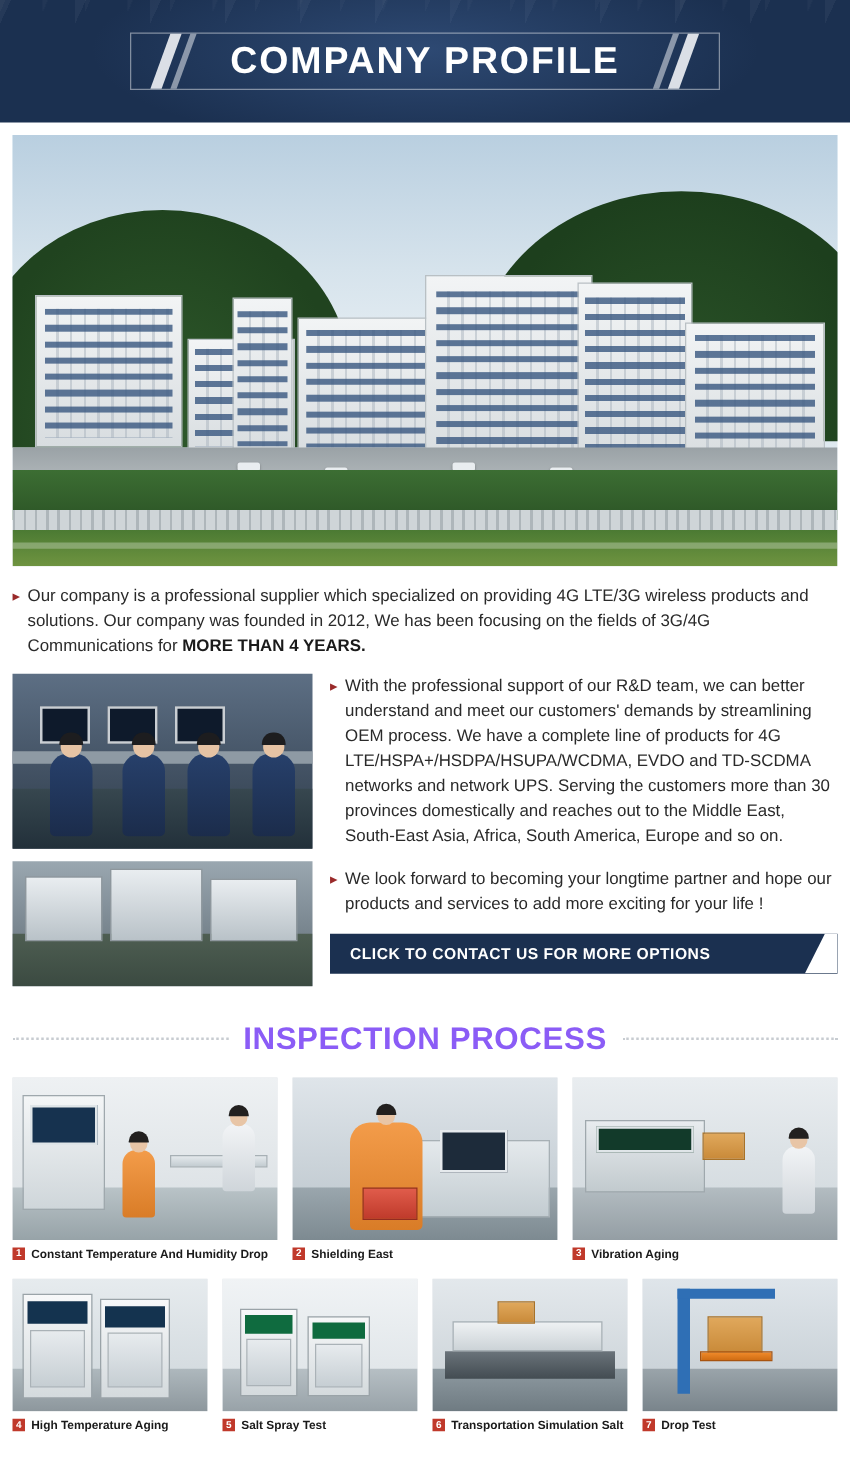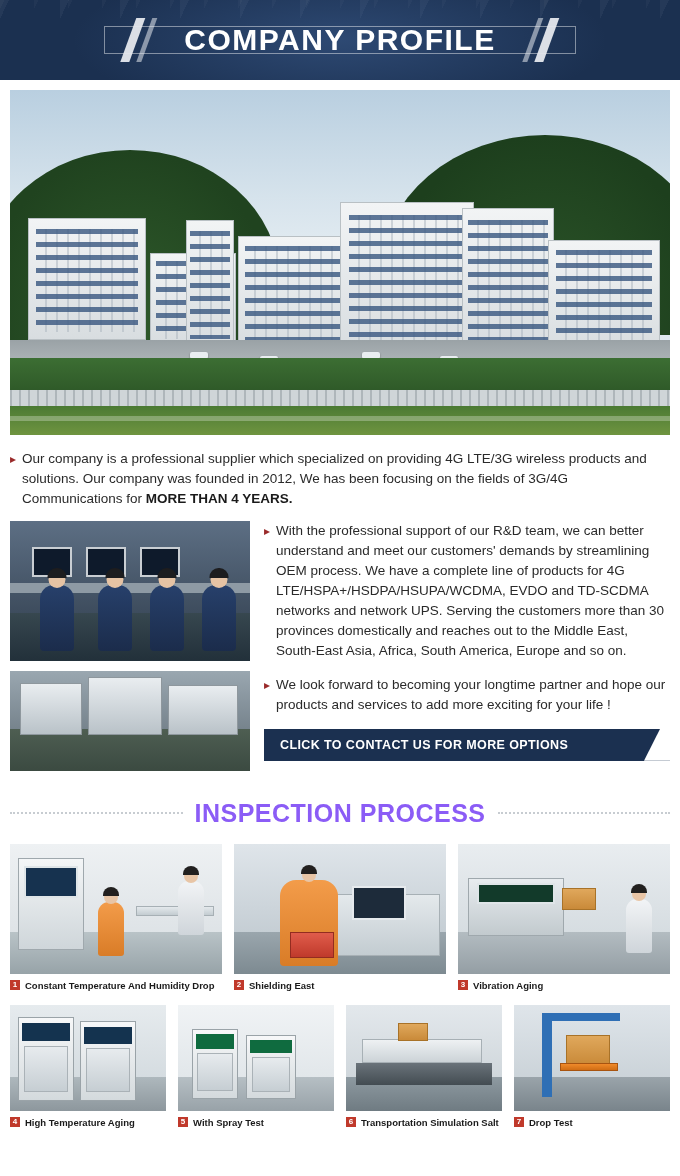--- a/index.html
+++ b/index.html
@@ -13,21 +13,21 @@
     position: relative;
     width: 680px;
     min-height: 1176px;
     background: #ffffff;
     overflow: hidden;
   }
 
   
   .banner {
     position: relative;
-    height: 80px;
+    height: 98px;
     background: #1b3050;
     overflow: hidden;
   }
   .banner .diag {
     position: absolute;
     top: 0; left: 0;
     width: 100%;
     height: 100%;
     background:
       linear-gradient(115deg, rgba(255,255,255,0.045) 0 8px, transparent 8px 26px),
@@ -506,21 +506,21 @@
               <div class="ctrl" style="background:#0f6b3f;"></div>
               <div class="door"></div>
             </div>
           <div class="oven" style="left:68px; top:30px; width:50px; height:64px;">
               <div class="ctrl" style="background:#0f6b3f;"></div>
               <div class="door"></div>
             </div>
         </div>
         <div class="cap">
           <span class="num">5</span>
-          <span>With Spray Test</span>
+          <span>Salt Spray Test</span>
         </div>
       </div>
 
       <div class="cell">
         <div class="thumb">
           <div class="room-wall" style="background:linear-gradient(#e3e8ec,#c7cfd4);"></div>
           <div class="room-floor" style="background:linear-gradient(#8e9aa1,#6f7b82);"></div>
           <div class="belt" style="left:10px; top:58px; right:10px; height:22px;"></div>
           <div class="desk" style="left:16px; top:34px; width:120px; height:24px; background:linear-gradient(#eef1f3,#ccd3d7);"></div>
           <div class="box" style="left:52px; top:18px; width:30px; height:18px;"></div>

